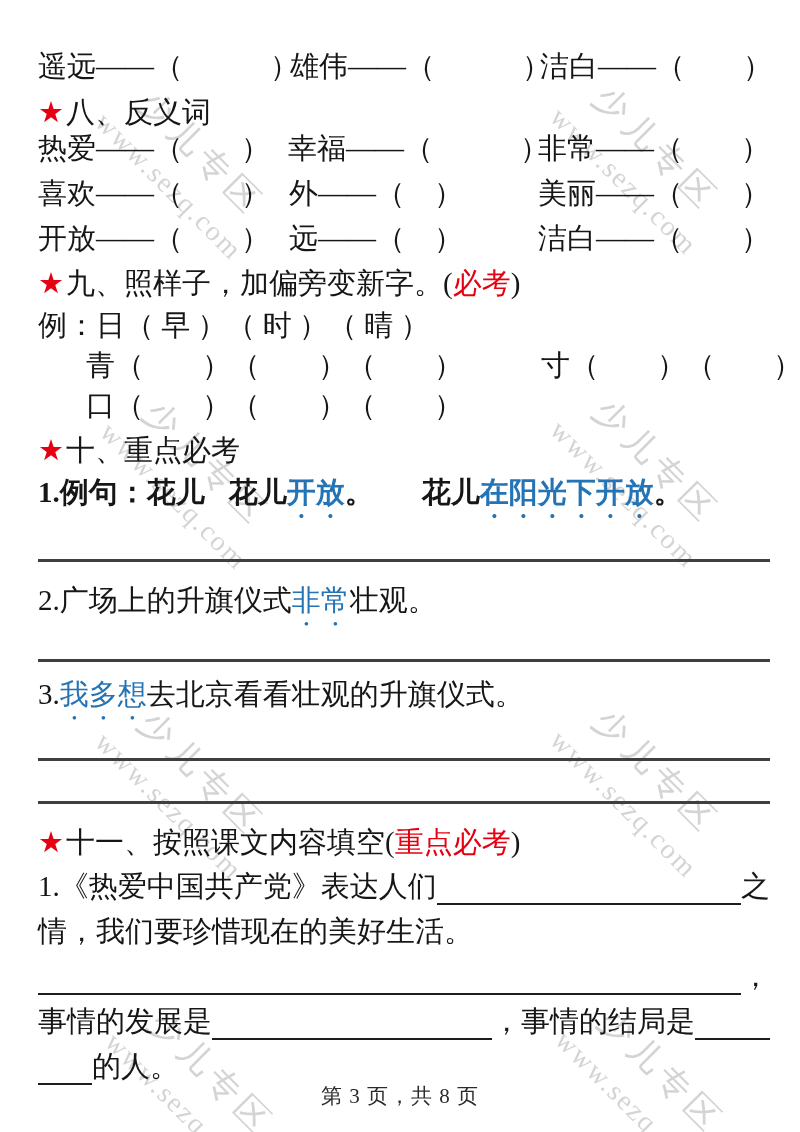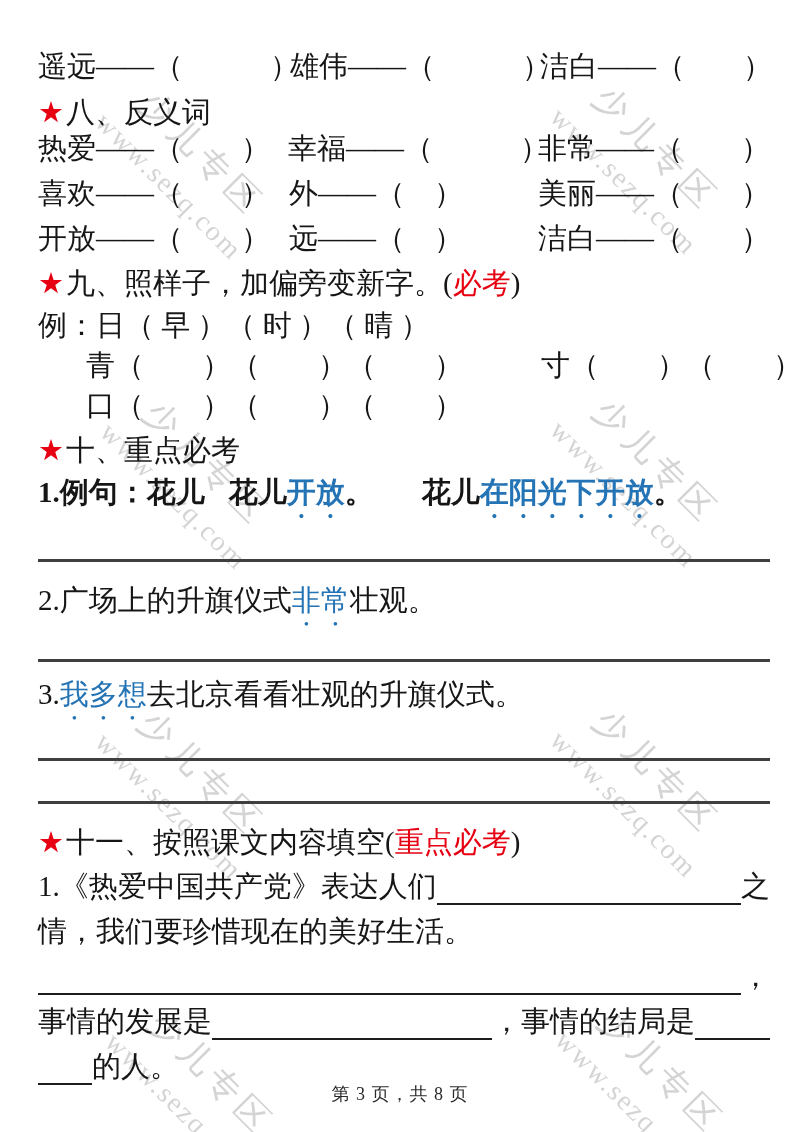--- a/index.html
+++ b/index.html
@@ -60,21 +60,21 @@
   .sent3{margin-top:14px;line-height:36px;white-space:nowrap;}
   .t11{margin-top:20px;}
   .fillp{display:flex;align-items:stretch;line-height:38px;margin-top:7px;white-space:nowrap;}
   .fillp span{white-space:nowrap;}
   .fillp .txt{flex:0 0 auto;}
   .blank{border-bottom:2.5px solid #1d1d1d;flex:1 1 auto;}
   .blank-fixed{border-bottom:2.5px solid #1d1d1d;flex:0 0 auto;}
   .p1{}
   .footer{
     position:absolute;left:0;right:0;top:1082px;
-    text-align:center;font-size:18px;color:#2b2b2b;
+    text-align:center;font-size:21px;color:#2b2b2b;
     letter-spacing:1px;z-index:1;
   }
 </style>
 </head>
 <body>
 
 <div class="page">
 
   <div class="wm-layer">
     <div class="wm" style="left:60px;top:124px">

